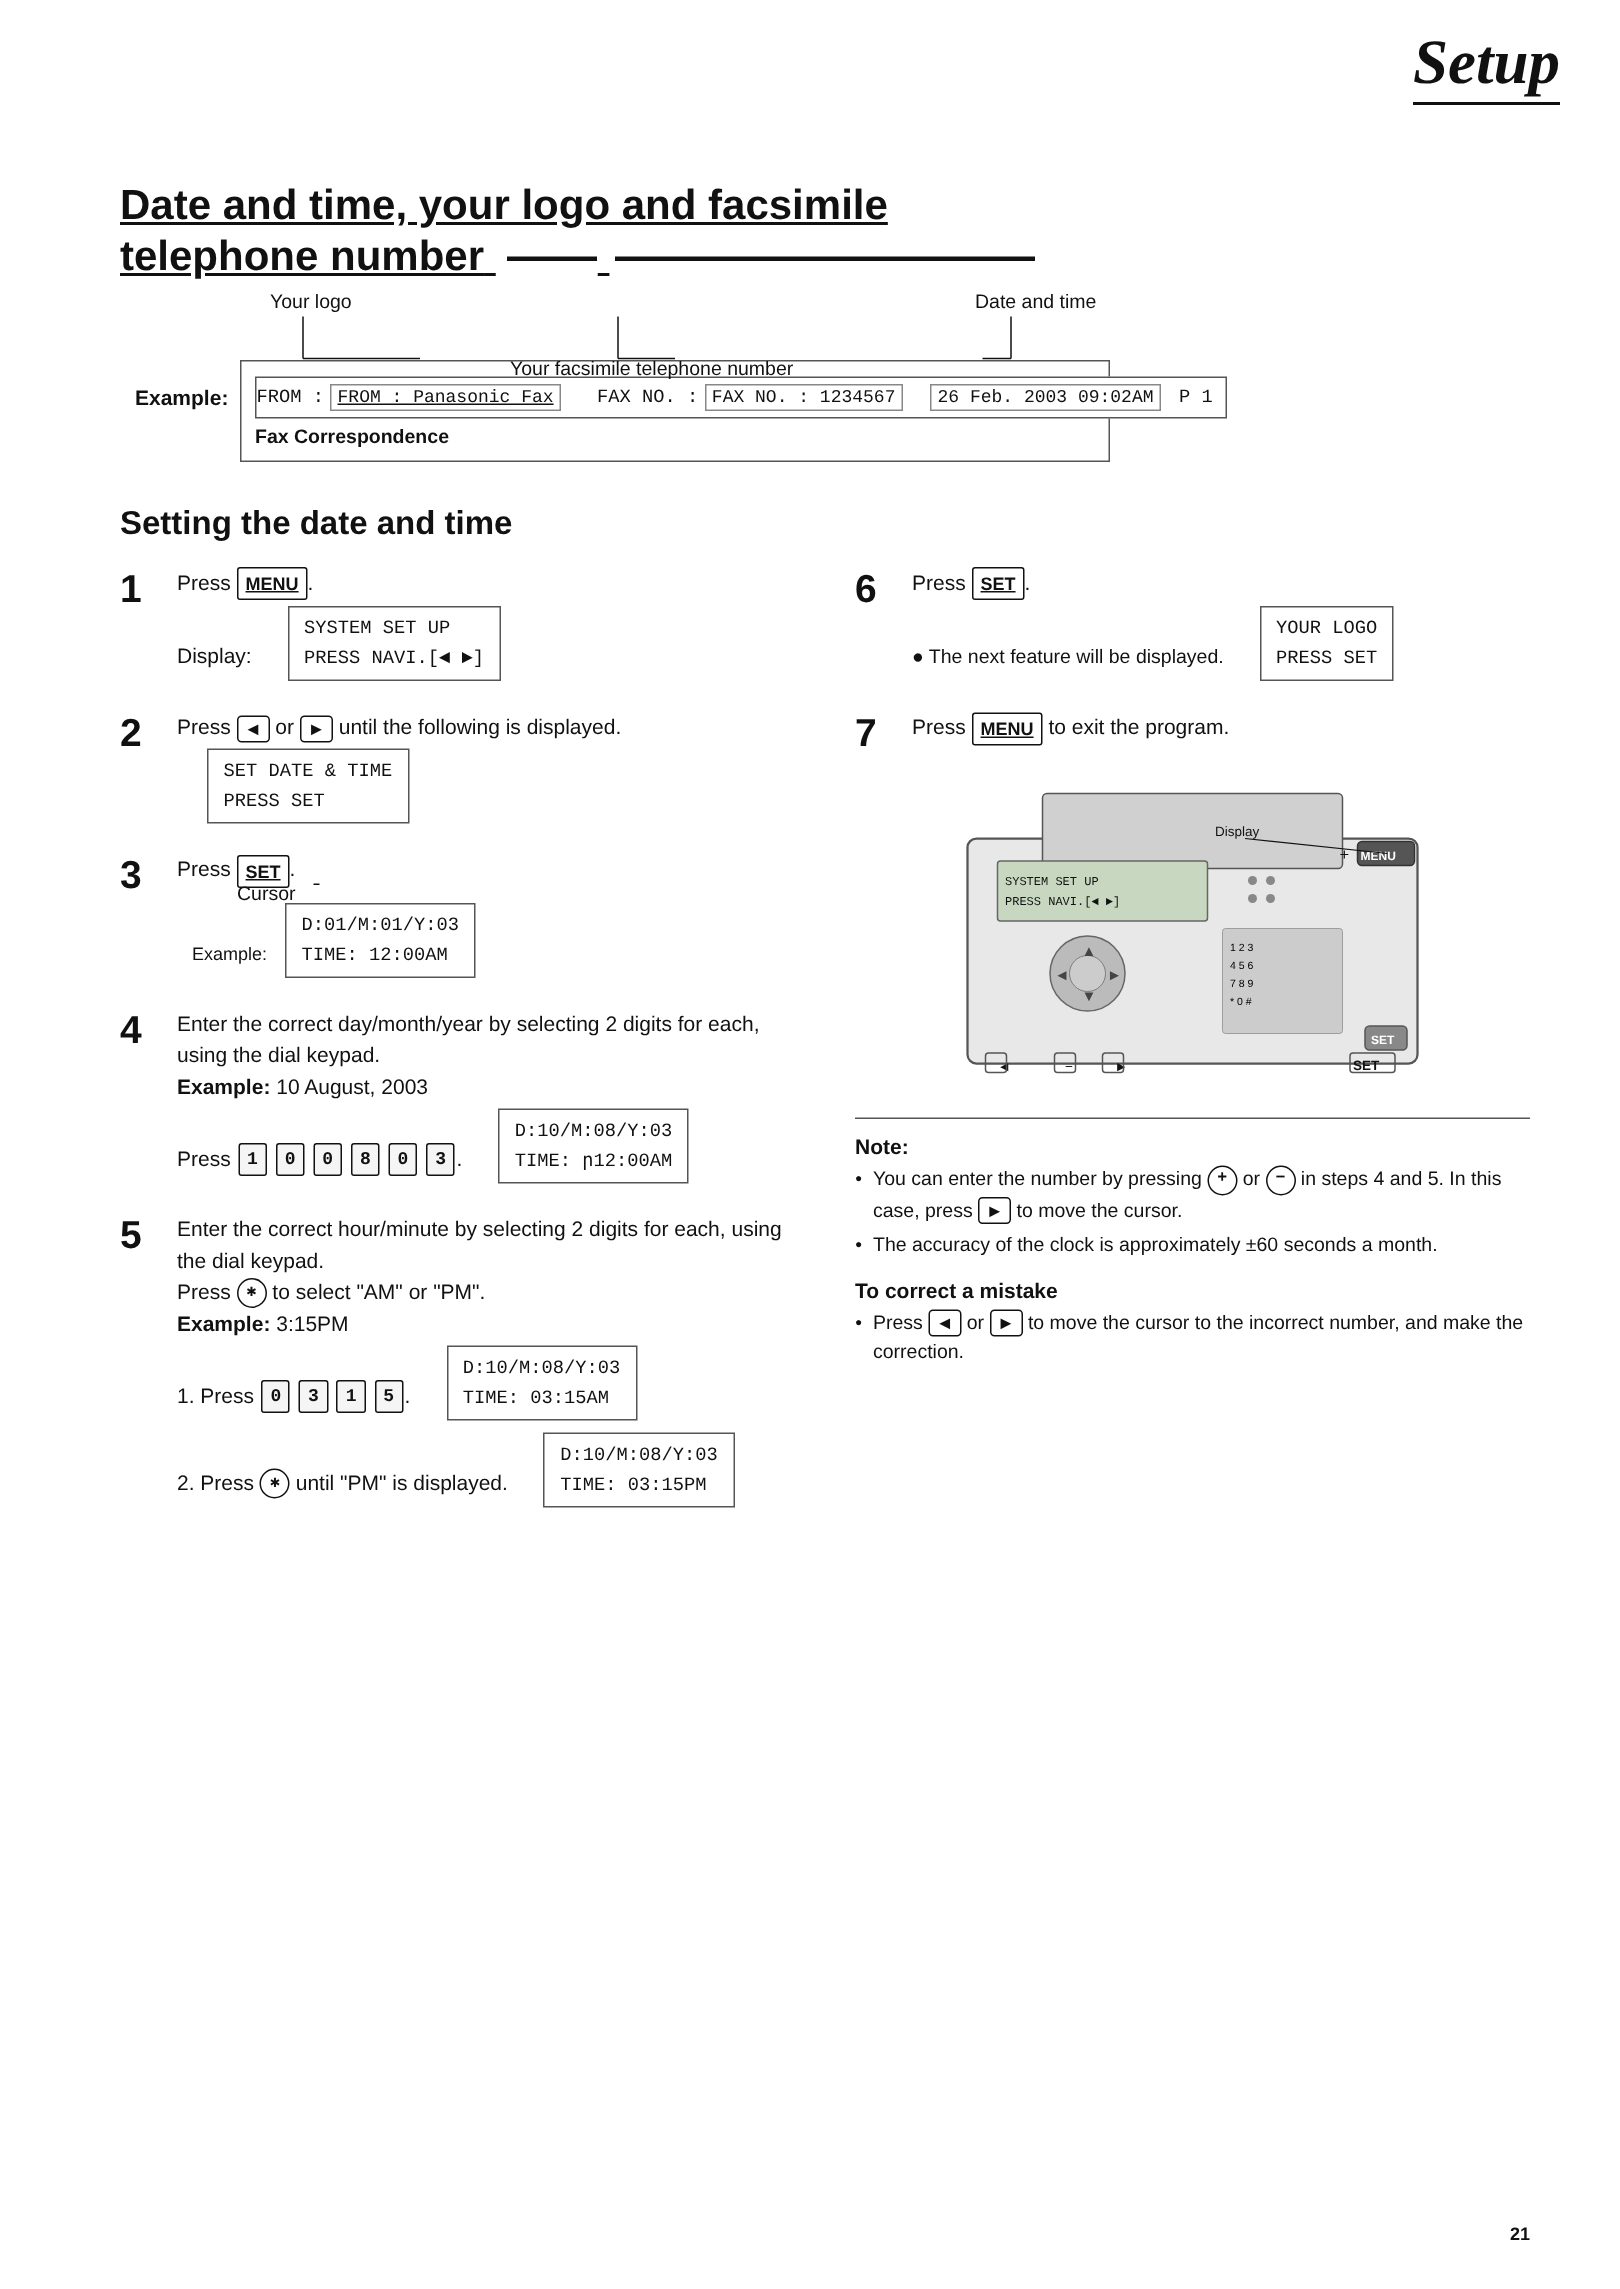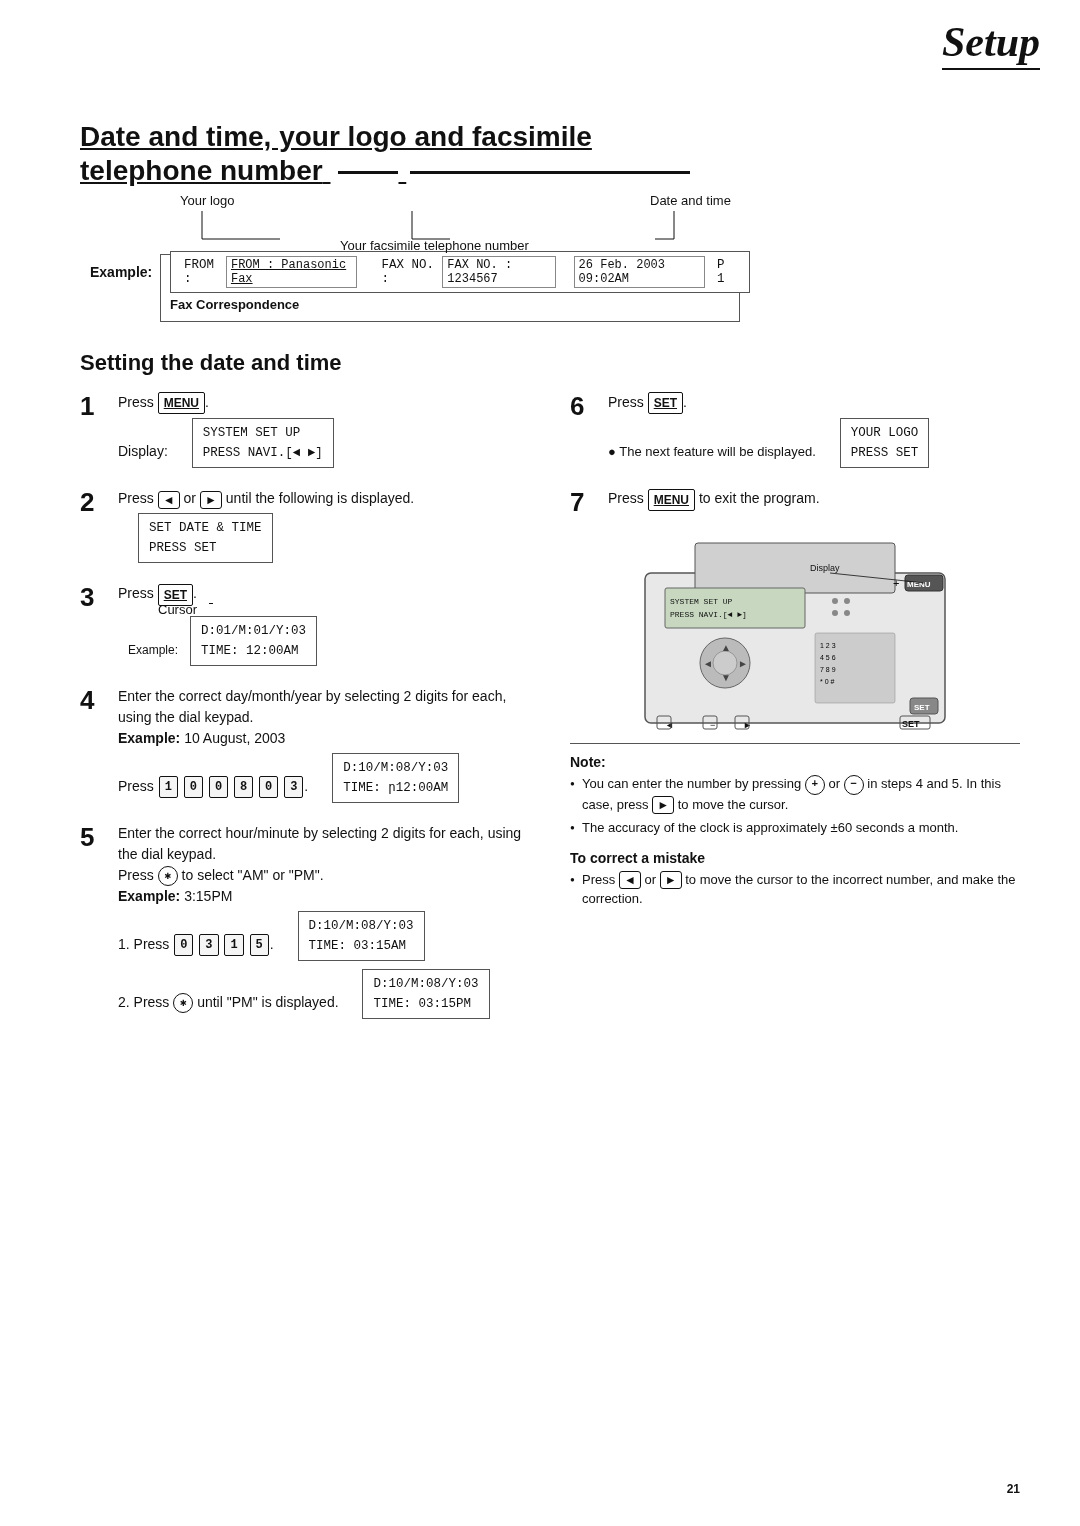--- a/index.html
+++ b/index.html
@@ -69,25 +69,26 @@
     }
     .example-label-bold {
       font-weight: bold;
       font-size: 14px;
       min-width: 80px;
     }
     .fax-header-box {
       border: 1px solid #555;
       display: flex;
       align-items: center;
-      padding: 4px 13px;
+      padding: 4px 0;
       font-size: 12.5px;
       font-family: 'Courier New', monospace;
       background: #fff;
-      width: 580px;
+      width: 648px;
+      text-align: right;
     }
     .fax-field {
       border: 1px solid #888;
       padding: 1px 4px;
       margin: 0 4px;
       font-family: 'Courier New', monospace;
       font-size: 12px;
     }
 
     .fax-correspondence {
@@ -199,20 +200,21 @@
       height: 18px;
       font-size: 12px;
       font-weight: bold;
       background: #fff;
       vertical-align: middle;
     }
 
     
     .note-section {
       border-top: 1px solid #555;
+      margin-top: 16px;
       padding-top: 10px;
     }
     .note-title {
       font-weight: bold;
       font-size: 14px;
       margin-bottom: 4px;
     }
     .note-item {
       font-size: 13px;
       line-height: 1.5;

